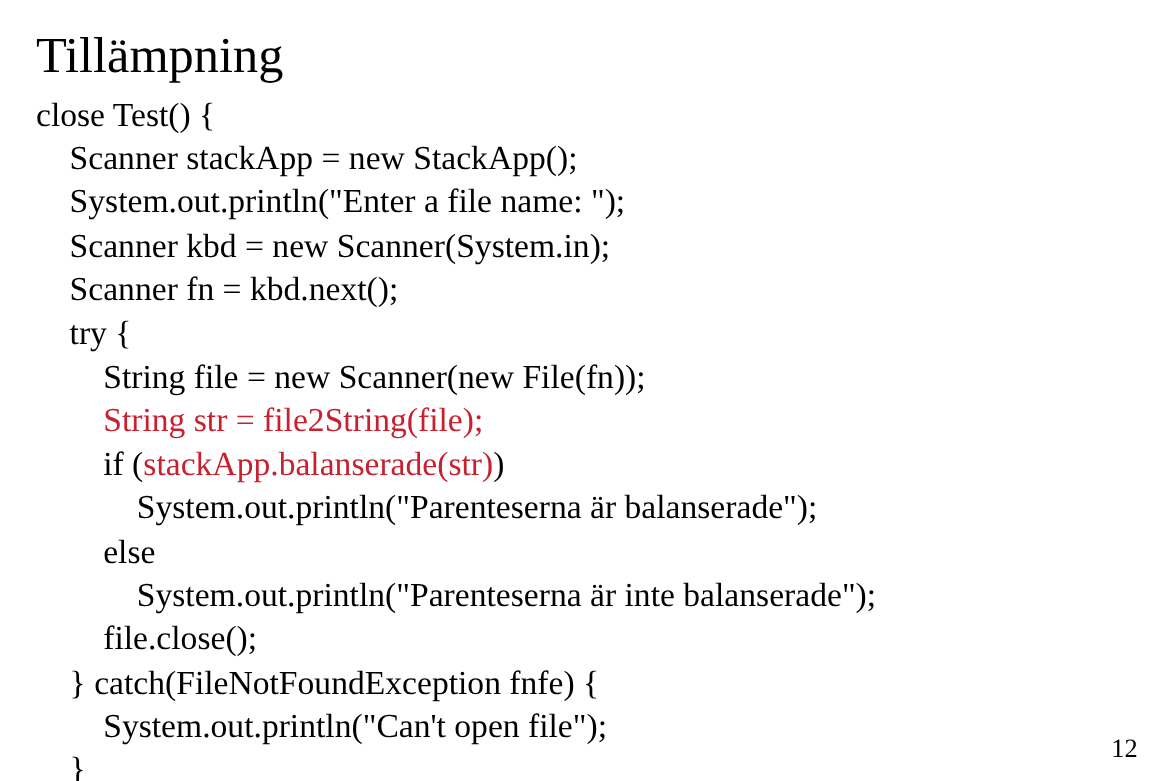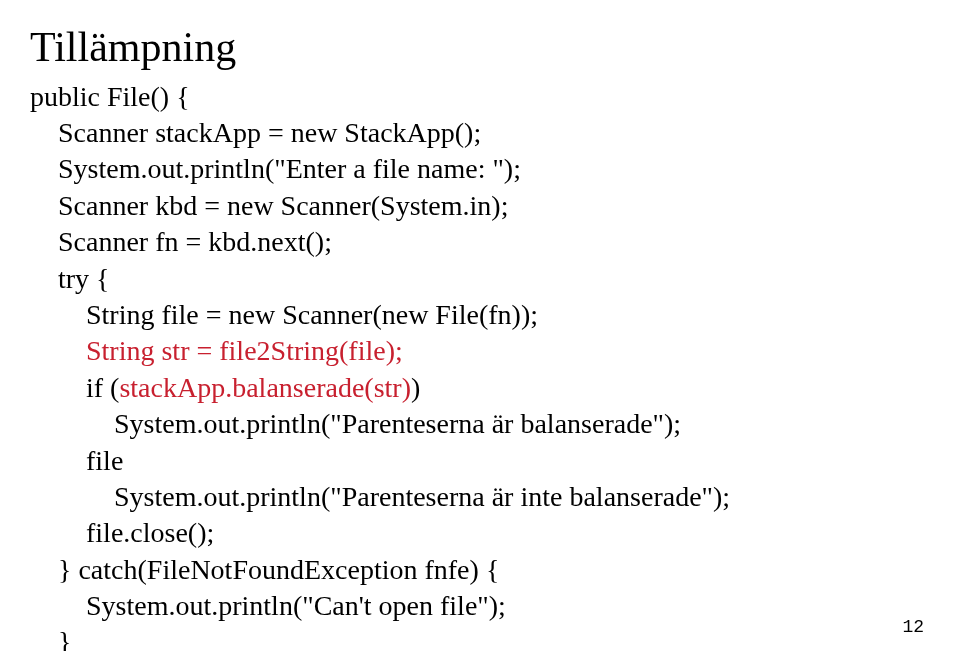--- a/index.html
+++ b/index.html
@@ -24,41 +24,40 @@
     .code {
       white-space: pre;
       font-family: "Times New Roman", Times, serif;
     }
     .red {
       color: #c8202f;
     }
     .page-num {
       position: absolute;
       bottom: 12px;
-      right: 36px;
-      font-size: 18px;
-      font-family: Liberation Mono, monospace;
+      right: 12px;
+      font-size: 22px;
     }
   </style>
 </head>
 <body>
 
 <div class="title">Tillämpning</div>
 
-<div class="code"><span>public File() {</span>
+<div class="code"><span>close Test() {</span>
 <span>    Scanner stackApp = new StackApp();</span>
 <span>    System.out.println("Enter a file name: ");</span>
 <span>    Scanner kbd = new Scanner(System.in);</span>
 <span>    Scanner fn = kbd.next();</span>
 <span>    try {</span>
 <span>        String file = new Scanner(new File(fn));</span>
 <span class="red">        String str = file2String(file);</span>
 <span>        if (</span><span class="red">stackApp.balanserade(str)</span><span>)</span>
 <span>            System.out.println("Parenteserna är balanserade");</span>
-<span>        file</span>
+<span>        else</span>
 <span>            System.out.println("Parenteserna är inte balanserade");</span>
 <span>        file.close();</span>
 <span>    } catch(FileNotFoundException fnfe) {</span>
 <span>        System.out.println("Can't open file");</span>
 <span>    }</span>
 </div>
 
 <div class="page-num">12</div>
 
 </body></html>

